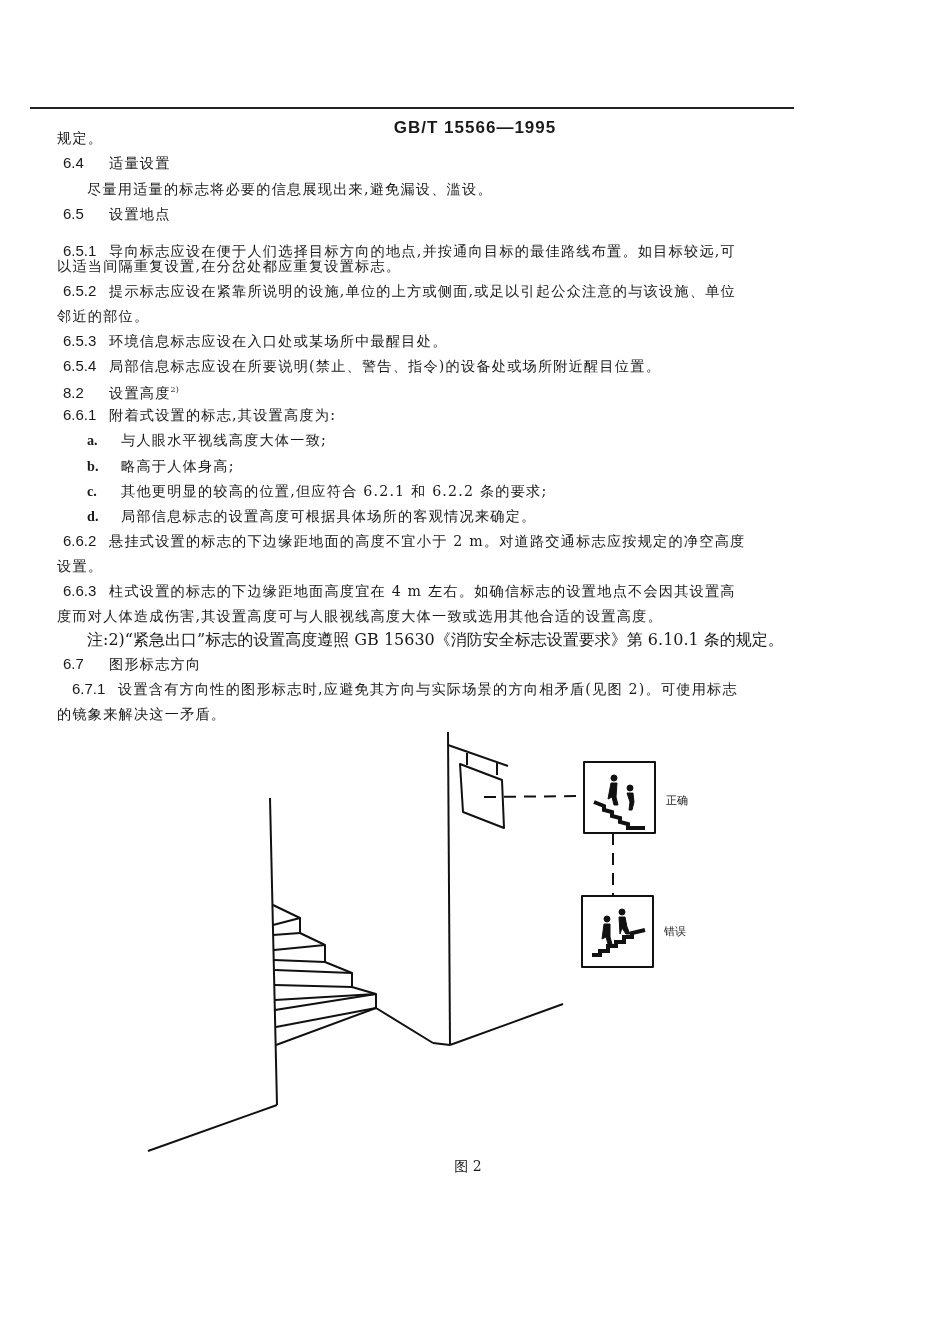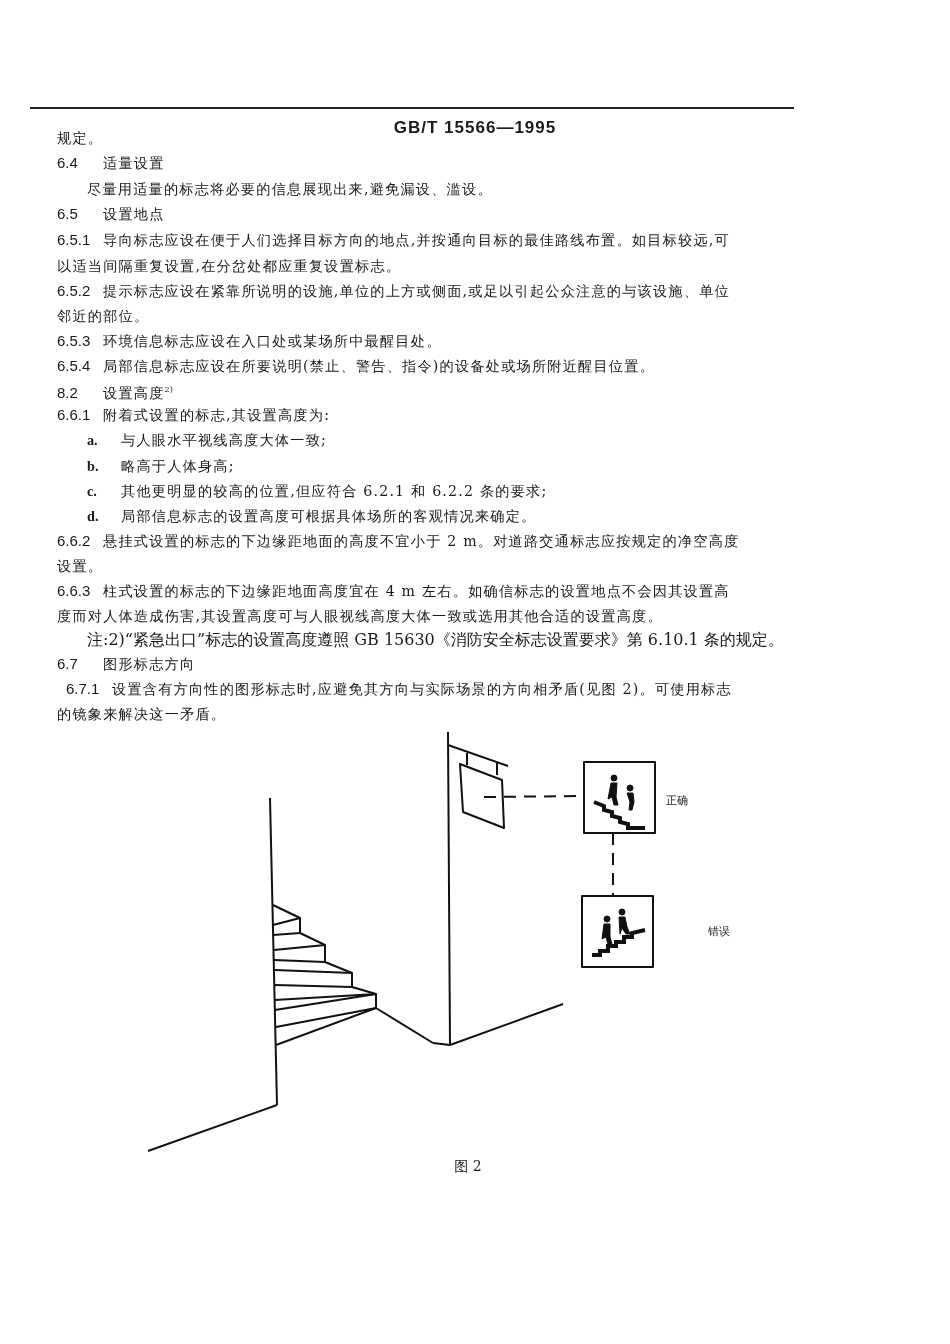--- a/index.html
+++ b/index.html
@@ -4,21 +4,21 @@
   <style>
     html, body { margin: 0; padding: 0; background: #ffffff; }
     body { width: 950px; height: 1344px; position: relative; overflow: hidden;
            font-family: "DejaVu Serif", "Liberation Serif", serif; color: #1a1a1a; }
     .header { position: absolute; top: 82px; left: 0; width: 950px; text-align: center;
               font-family: "Liberation Sans", "DejaVu Sans", sans-serif; font-weight: bold;
               font-size: 17px; letter-spacing: 1px; margin-top: 36px; }
     .rule { position: absolute; top: 107px; left: 30px; width: 764px; height: 2px; background: #222; }
     .line { position: absolute; left: 0; font-size: 14.2px; line-height: 20px; white-space: nowrap; }
     .num { font-family: "Liberation Sans", "DejaVu Sans", sans-serif; font-size: 15px;
-           display: inline-block; }
+           display: inline-block; margin-left: 6px; }
     .num.sec { width: 46px; }
     .num.sub { width: 46px; }
     .letter { font-weight: bold; display: inline-block; width: 34px; font-family: "Liberation Serif", serif; }
     .txt { letter-spacing: 1.2px; }
     .note { font-size: 16px; }
     sup { font-size: 8px; }
     .figure { position: absolute; left: 0; top: 720px; width: 865px; height: 440px; }
     .fig-caption { position: absolute; top: 1158px; left: 0; width: 936px; text-align: center;
                    font-size: 14px; padding-left: 0; }
     .fig-label { position: absolute; font-size: 11px; }
@@ -38,21 +38,21 @@
 </div>
 
 <div class="line" style="top:179px; left:87px;">
   <span class="txt">尽量用适量的标志将必要的信息展现出来,避免漏设、滥设。</span>
 </div>
 
 <div class="line" style="top:204px; left:57px;">
   <span class="num sec">6.5</span><span class="txt">设置地点</span>
 </div>
 
-<div class="line" style="top:230px; left:57px;">
+<div class="line" style="top:241px; left:57px;">
   <span class="num sub">6.5.1</span><span class="txt">导向标志应设在便于人们选择目标方向的地点,并按通向目标的最佳路线布置。如目标较远,可</span>
 </div>
 <div class="line" style="top:256px; left:57px;">
   <span class="txt">以适当间隔重复设置,在分岔处都应重复设置标志。</span>
 </div>
 
 <div class="line" style="top:281px; left:57px;">
   <span class="num sub">6.5.2</span><span class="txt">提示标志应设在紧靠所说明的设施,单位的上方或侧面,或足以引起公众注意的与该设施、单位</span>
 </div>
 <div class="line" style="top:306px; left:57px;">
@@ -164,16 +164,16 @@
 
     <g fill="#111" stroke="#111">
       <polyline points="592,955 600,955 600,951 608,951 608,946 616,946 616,942 624,942 624,937 632,937 632,933 645,930" fill="none" stroke-width="4"></polyline>
       <circle cx="607" cy="919" r="3"></circle>
       <path d="M604,924 L610,924 L610,937 L612,944 L608,944 L606,937 L602,939 Z" stroke-width="1"></path>
       <circle cx="622" cy="912" r="3"></circle>
       <path d="M619,917 L625,917 L627,927 L630,934 L626,934 L622,928 L620,934 Z" stroke-width="1"></path>
     </g>
   </svg>
   <div class="fig-label" style="left:666px; top:73px;">正确</div>
-  <div class="fig-label" style="left:664px; top:204px;margin-left:44px;">错误</div>
+  <div class="fig-label" style="left:664px; top:204px;">错误</div>
 </div>
 
 <div class="fig-caption">图 2</div>
 
 </body></html>

